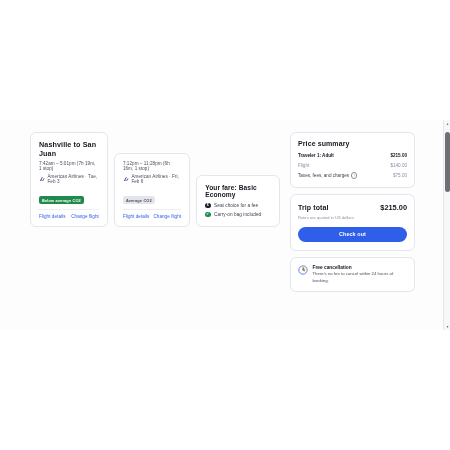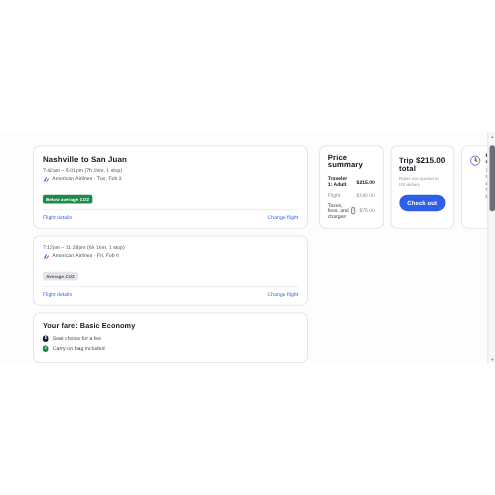--- a/index.html
+++ b/index.html
@@ -41,28 +41,29 @@
     top: 12px;
     width: 385px;
     display: flex;
     gap: 10px;
     align-items: flex-start;
   }
 
   .col-left {
     width: 250px;
     display: flex;
-    flex-direction: column;
+    flex-direction: row;
     gap: 6px;
+    align-items: flex-end;
   }
 
   .col-right {
     width: 125px;
     display: flex;
-    flex-direction: row;
+    flex-direction: column;
     gap: 6px;
   }
 
   .card {
     background: #ffffff;
     border: 1px solid #e4e6ed;
     border-radius: 6px;
     box-sizing: border-box;
   }
 

